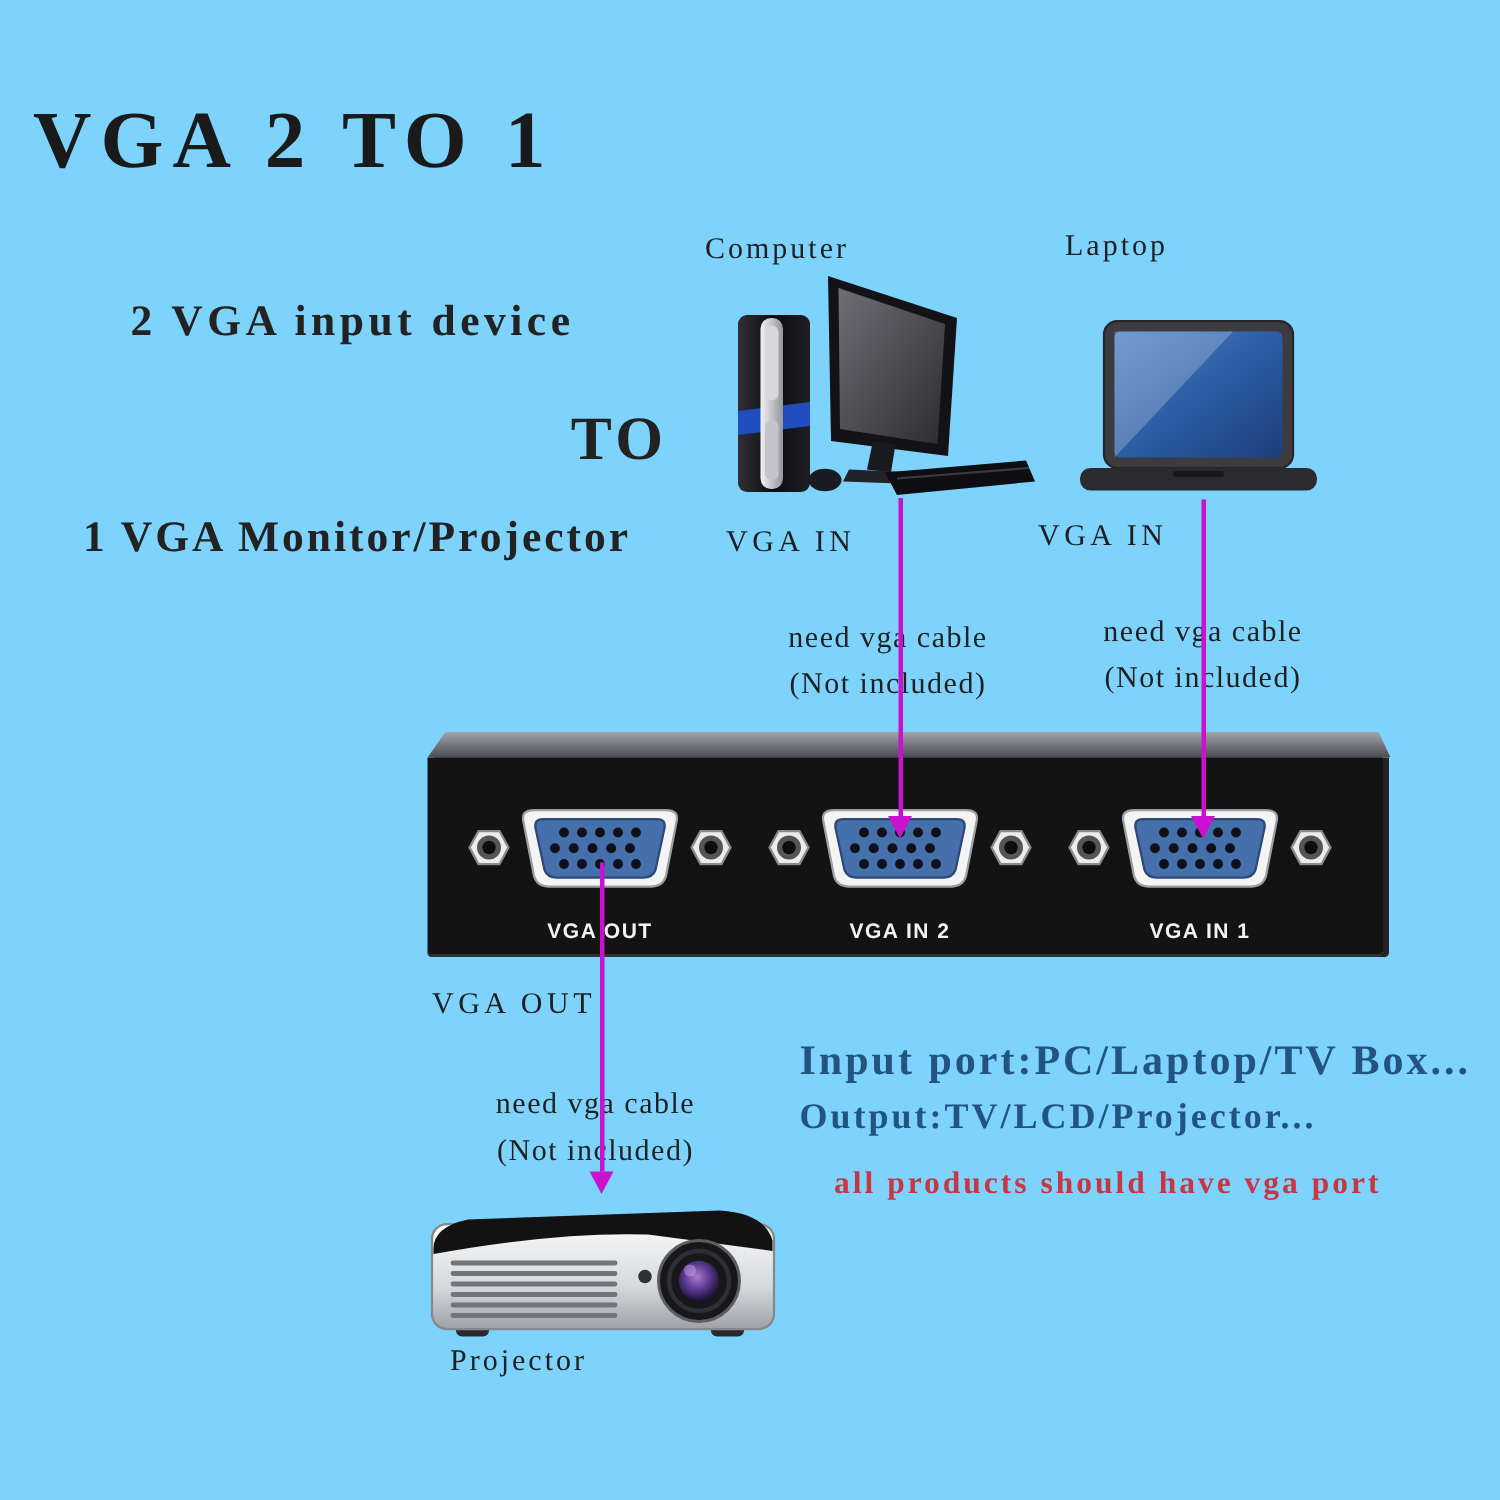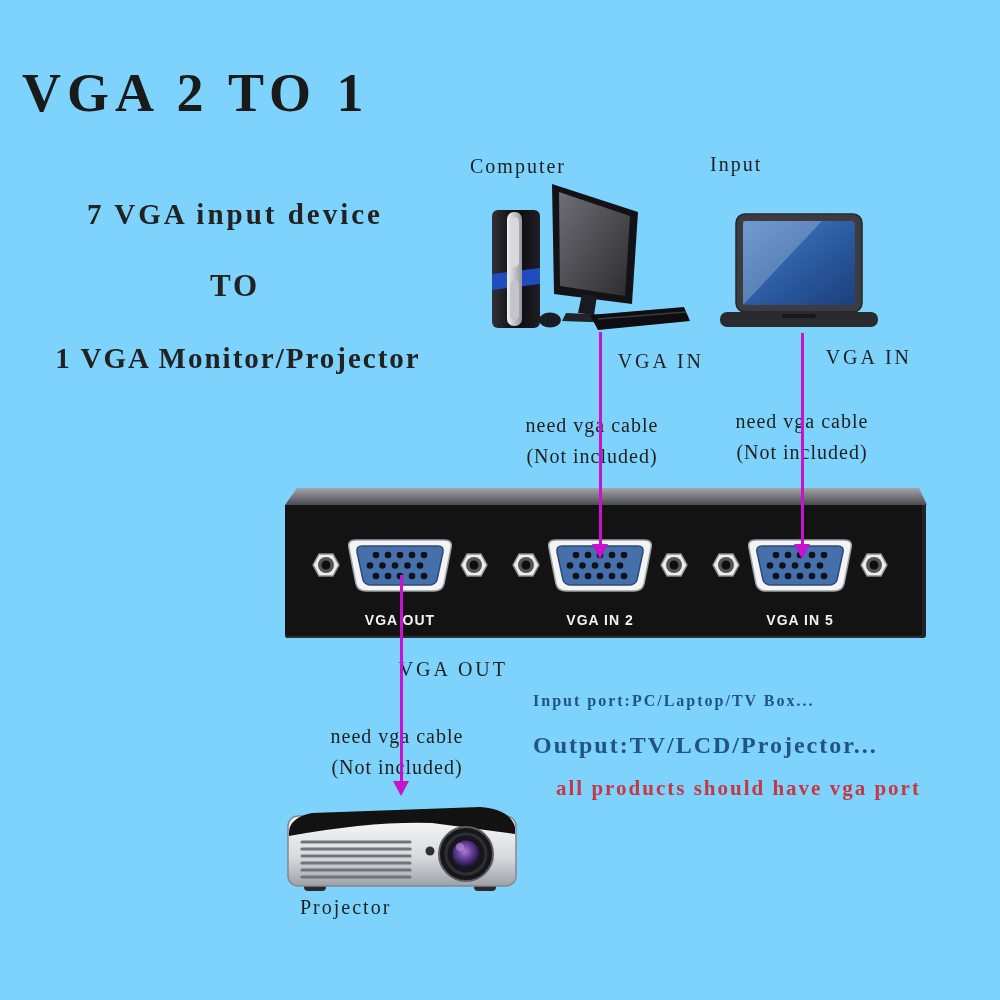--- a/index.html
+++ b/index.html
@@ -9,26 +9,26 @@
   }
   .abs{position:absolute;}
 
   
   .title{
     position:absolute;left:22px;top:62px;margin:0;
     font-size:54px;font-weight:bold;letter-spacing:6px;color:#1a1a1a;
   }
   .sub{position:absolute;font-weight:bold;color:#222;}
   .sub1{left:25px;top:198px;width:420px;font-size:29px;letter-spacing:3px;text-align:center;}
-  .sub2{left:25px;top:268px;width:420px;font-size:31px;letter-spacing:3px;text-align:center;}
+  .sub2{left:25px;top:268px;width:420px;font-size:41px;letter-spacing:3px;text-align:right;}
   .sub3{left:8px;top:342px;width:460px;font-size:29px;letter-spacing:2px;text-align:center;}
 
   
   .dev-label{position:absolute;font-size:20px;letter-spacing:2px;text-align:left;color:#1f1f1f;}
-  .port-text{position:absolute;font-size:20px;letter-spacing:3px;text-align:right;color:#1f1f1f;}
+  .port-text{position:absolute;font-size:20px;letter-spacing:3px;text-align:left;color:#1f1f1f;}
   .note{position:absolute;font-size:20px;line-height:31px;letter-spacing:1px;text-align:center;color:#1f1f1f;}
 
   .computer-label{left:470px;top:155px;width:220px;}
   .laptop-label{left:710px;top:153px;width:160px;}
   .vga-in-computer{left:484px;top:350px;width:220px;}
   .vga-in-laptop{left:692px;top:346px;width:220px;}
   .note-computer{left:482px;top:410px;width:220px;}
   .note-laptop{left:692px;top:406px;width:220px;}
   .vga-out-text{left:288px;top:658px;width:220px;}
   .note-out{left:287px;top:721px;width:220px;}
@@ -71,31 +71,31 @@
   }
   .arrow-computer{left:599px;top:332px;height:212px;}
   .head-computer{left:592px;top:544px;}
   .arrow-laptop{left:801px;top:333px;height:211px;}
   .head-laptop{left:794px;top:544px;}
   .arrow-out{left:400px;top:575px;height:206px;}
   .head-out{left:393px;top:781px;}
 
   
   .foot{position:absolute;font-weight:bold;white-space:nowrap;}
-  .foot-blue1{left:533px;top:692px;font-size:16px;letter-spacing:2px;color:#235480;}
+  .foot-blue1{left:533px;top:692px;font-size:28px;letter-spacing:2px;color:#235480;}
   .foot-blue2{left:533px;top:732px;font-size:24px;letter-spacing:2px;color:#235480;}
   .foot-red{left:556px;top:776px;font-size:21px;letter-spacing:2px;color:#c63743;}
 </style>
 </head>
 <body>
 
 <div id="canvas">
 
   <h1 class="title">VGA 2 TO 1</h1>
-  <div class="sub sub1">7 VGA input device</div>
+  <div class="sub sub1">2 VGA input device</div>
   <div class="sub sub2">TO</div>
   <div class="sub sub3">1 VGA Monitor/Projector</div>
 
   <div class="dev-label computer-label">Computer</div>
   <svg class="abs computer-art" viewBox="0 0 220 160">
     <defs>
       <linearGradient id="cg-tower" x1="0" y1="0" x2="1" y2="0">
         <stop offset="0" stop-color="#303036"></stop>
           <stop offset="0.5" stop-color="#0b0b0f"></stop>
           <stop offset="1" stop-color="#1e1e24"></stop>
@@ -126,21 +126,21 @@
     <line x1="128" y1="137" x2="216" y2="130" stroke="#3a3a42" stroke-width="1.4"></line>
 
     <ellipse cx="80" cy="138" rx="11" ry="7.5" fill="#1b1b22"></ellipse>
   </svg>
   <div class="port-text vga-in-computer">VGA IN</div>
   <div class="note note-computer">
     <div>need vga cable</div>
     <div>(Not included)</div>
   </div>
 
-  <div class="dev-label laptop-label">Input</div>
+  <div class="dev-label laptop-label">Laptop</div>
   <svg class="abs laptop-art" viewBox="0 0 162 120">
     <defs>
       <linearGradient id="lg-screen" x1="0" y1="0" x2="1" y2="1">
         <stop offset="0" stop-color="#4a80c4"></stop>
           <stop offset="0.55" stop-color="#2a5aa0"></stop>
           <stop offset="1" stop-color="#1c3f7c"></stop>
       </linearGradient>
     </defs>
     <rect x="18" y="4" width="126" height="98" rx="9" fill="#3c3c40" stroke="#26262a" stroke-width="1.5"></rect>
     <rect x="25" y="11" width="112" height="84" rx="4" fill="url(#lg-screen)"></rect>
@@ -241,21 +241,21 @@
               <circle cx="90" cy="30.5" r="3.3"></circle>
               <circle cx="102.5" cy="30.5" r="3.3"></circle>
               <circle cx="115" cy="30.5" r="3.3"></circle>
             <circle cx="71" cy="41" r="3.3"></circle>
               <circle cx="83" cy="41" r="3.3"></circle>
               <circle cx="95" cy="41" r="3.3"></circle>
               <circle cx="107" cy="41" r="3.3"></circle>
               <circle cx="119" cy="41" r="3.3"></circle>
           </g>
         </svg>
-        <div class="port-label">VGA IN 5</div>
+        <div class="port-label">VGA IN 1</div>
       </div>
 
     </div>
   </div>
 
   <div class="varrow arrow-computer"></div>
   <div class="ahead head-computer"></div>
   <div class="varrow arrow-laptop"></div>
   <div class="ahead head-laptop"></div>
   <div class="varrow arrow-out"></div>

